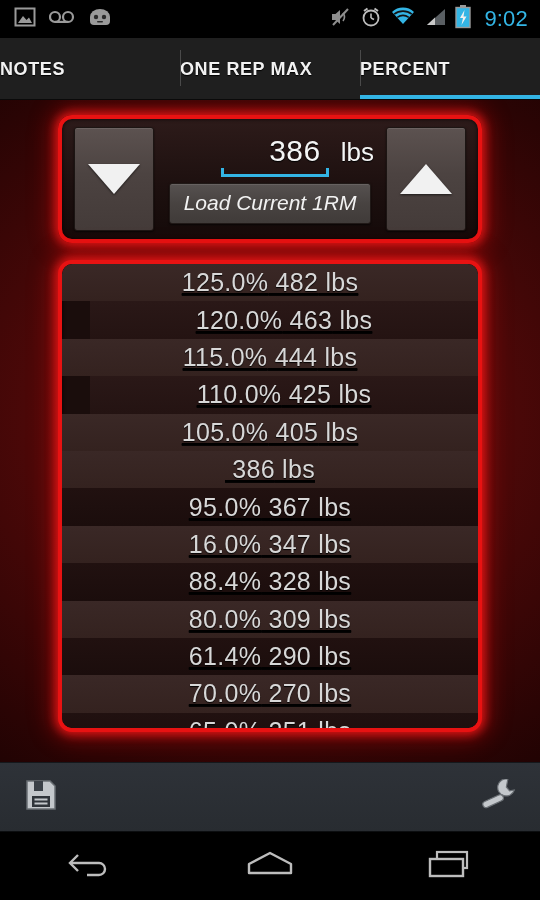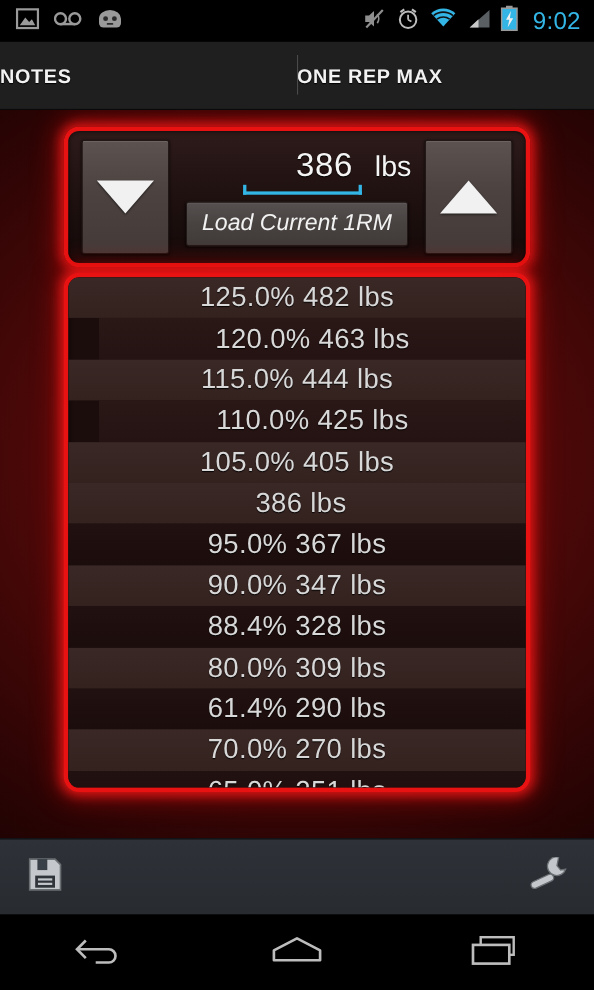--- a/index.html
+++ b/index.html
@@ -120,23 +120,24 @@
     border-radius:3px;
     color:#f2f2f2; font-size:21px;
     padding:7px 14px 8px 14px;
     box-shadow:inset 0 1px 0 rgba(255,255,255,.10), 0 1px 2px rgba(0,0,0,.6);
     white-space:nowrap;
     font-style:italic;
   }
 
   
   .list-panel {
-    left:58px; top:148px; width:424px; height:472px;
+    left:58px; top:160px; width:424px; height:472px;
     padding:0; overflow:hidden;
     background:#1a0d0c;
+    text-decoration:underline;
   }
   .list-inner { width:100%; height:100%; overflow:hidden; border-radius:10px; }
   .row {
     height:37.4px;
     display:flex; align-items:center; justify-content:center;
     color:#d8d8d8; font-size:25px; letter-spacing:.3px;
     text-shadow:0 1px 1px rgba(0,0,0,.9);
     white-space:nowrap;
   }
   .row.odd  { background:linear-gradient(180deg,#3a2826 0%,#34221f 100%); }
@@ -231,20 +232,23 @@
       <span class="sb-time">9:02</span>
     </div>
   </div>
 
   <div class="tabbar">
     <div class="tab">
       <span>NOTES</span>
     </div>
     <div class="tab">
       <span>ONE REP MAX</span>
+    </div>
+    <div class="tab selected">
+      <span>PERCENT</span>
     </div>
   </div>
 
   <div class="content">
 
     <div class="panel input-panel">
       <div class="step-btn">
         <span class="tri down"></span>
       </div>
 
@@ -294,21 +298,21 @@
           <div class="row odd">
             <span>&nbsp;386</span>
             <span>&nbsp;lbs</span>
           </div>
           <div class="row dark">
             <span>95.0%</span>
             <span>&nbsp;367</span>
             <span>&nbsp;lbs</span>
           </div>
           <div class="row odd">
-            <span>90.0%</span>
+            <span>16.0%</span>
             <span>&nbsp;347</span>
             <span>&nbsp;lbs</span>
           </div>
           <div class="row dark">
             <span>88.4%</span>
             <span>&nbsp;328</span>
             <span>&nbsp;lbs</span>
           </div>
           <div class="row odd">
             <span>80.0%</span>

